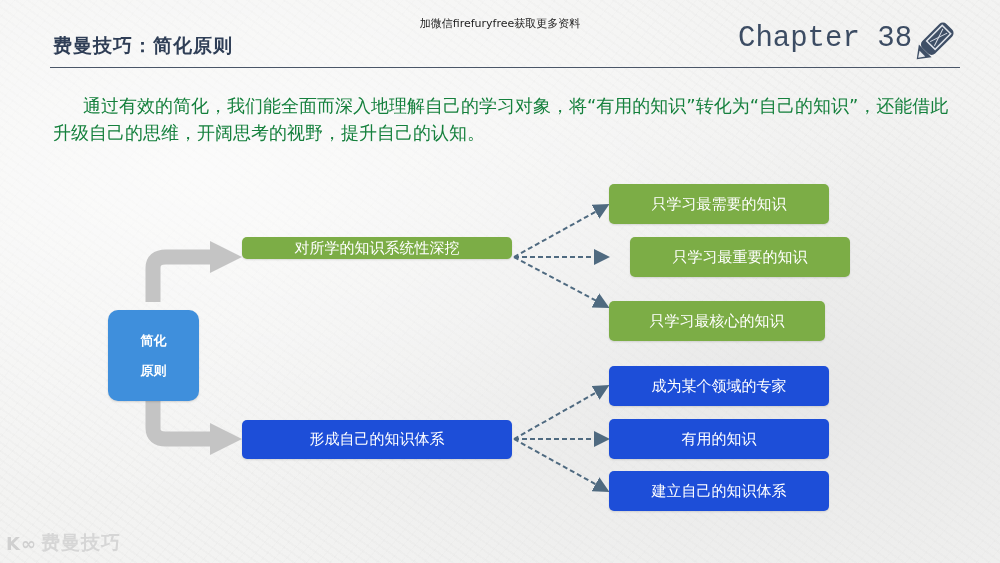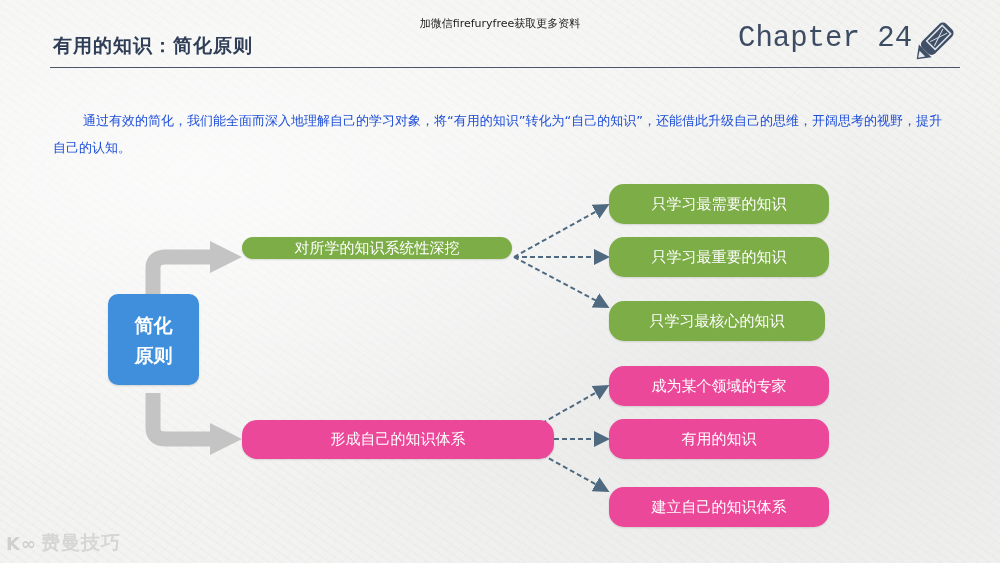--- a/index.html
+++ b/index.html
@@ -20,50 +20,50 @@
   .slide-title {
     position:absolute; left:53px; top:33px; font-size:19px; color:#2f3e56; font-weight:bold; letter-spacing:1px;
   }
   .chapter {
     position:absolute; left:738px; top:22px; font-family:"Liberation Mono","DejaVu Sans Mono",monospace;
     font-size:29px; color:#3c4c63; letter-spacing:0px;
   }
   .pencil { position:absolute; left:908px; top:18px; width:50px; height:50px; }
   .rule { position:absolute; left:50px; top:67px; width:910px; height:1px; background:#4a5668; }
   .intro {
-    position:absolute; left:53px; top:107px; width:900px; font-size:13px; line-height:27px; color:#1d4ed8;
+    position:absolute; left:53px; top:92px; width:900px; font-size:18px; line-height:27px; color:#15803d;
     text-indent:30px;
   }
   .root {
-    position:absolute; left:108px; top:294px; width:91px; height:91px; border-radius:10px;
-    background:#3f8fdc; color:#fff; font-size:19px; font-weight:bold;
+    position:absolute; left:108px; top:310px; width:91px; height:91px; border-radius:10px;
+    background:#3f8fdc; color:#fff; font-size:13px; font-weight:bold;
     display:flex; align-items:center; justify-content:center; text-align:center; line-height:30px;
     box-shadow: 0 1px 2px rgba(0,0,0,0.15);
   }
   .root span { width:52px; display:block; }
   .box {
-    position:absolute; border-radius:15px; color:#fff; font-size:15px;
+    position:absolute; border-radius:5px; color:#fff; font-size:15px;
     display:flex; align-items:center; justify-content:center;
     box-shadow: 0 1px 2px rgba(0,0,0,0.12);
   }
   .green { background:#7cad46; }
-  .orange { background:#ec4899; }
+  .orange { background:#1d4ed8; }
   svg.connectors { position:absolute; left:0; top:0; width:1000px; height:563px; pointer-events:none; }
   .logo {
     position:absolute; left:6px; top:530px; color:#d6d6d6; font-size:19px; font-weight:bold; letter-spacing:1px;
     display:flex; align-items:center; gap:4px;
   }
   .logo-mark { font-size:18px; color:#d0d0d0; font-family:"DejaVu Sans",sans-serif; }
 </style>
 </head>
 <body>
 
 <div class="watermark-top">加微信firefuryfree获取更多资料</div>
-<div class="slide-title">有用的知识：简化原则</div>
-<div class="chapter">Chapter 24</div>
+<div class="slide-title">费曼技巧：简化原则</div>
+<div class="chapter">Chapter 38</div>
 
 <svg class="pencil" viewBox="0 0 50 50">
   <g transform="rotate(45 25 25)">
     <rect x="16" y="2" width="18" height="34" rx="5" fill="#3f4f66"></rect>
     <rect x="19" y="6" width="12" height="22" fill="none" stroke="#dfe3ea" stroke-width="1.5"></rect>
     <line x1="22" y1="8" x2="28" y2="26" stroke="#dfe3ea" stroke-width="1"></line>
     <line x1="28" y1="8" x2="22" y2="26" stroke="#dfe3ea" stroke-width="1"></line>
     <polygon points="16,36 34,36 25,48" fill="#3f4f66"></polygon>
     <polygon points="21,40 29,40 25,46" fill="#e9ecef"></polygon>
   </g>
@@ -96,26 +96,26 @@
 </svg>
 
 <div class="root">
   <span>
       <span>简化</span>
       <span>原则</span>
     </span>
 </div>
 
 <div class="box green" style="left:242px; top:237px; width:270px; height:22px;">对所学的知识系统性深挖</div>
-<div class="box orange" style="left:242px; top:420px; width:312px; height:39px;">形成自己的知识体系</div>
+<div class="box orange" style="left:242px; top:420px; width:270px; height:39px;">形成自己的知识体系</div>
 
 <div class="box green" style="left:609px; top:184px; width:220px; height:40px;">只学习最需要的知识</div>
-<div class="box green" style="left:609px; top:237px; width:220px; height:40px;">只学习最重要的知识</div>
+<div class="box green" style="left:630px; top:237px; width:220px; height:40px;">只学习最重要的知识</div>
 <div class="box green" style="left:609px; top:301px; width:216px; height:40px;">只学习最核心的知识</div>
 
 <div class="box orange" style="left:609px; top:366px; width:220px; height:40px;">成为某个领域的专家</div>
 <div class="box orange" style="left:609px; top:419px; width:220px; height:40px;">有用的知识</div>
-<div class="box orange" style="left:609px; top:471px; width:220px; height:40px;margin-top:16px;">建立自己的知识体系</div>
+<div class="box orange" style="left:609px; top:471px; width:220px; height:40px;">建立自己的知识体系</div>
 
 <div class="logo">
   <span class="logo-mark">K∞</span>
   <span>费曼技巧</span>
 </div>
 
 </body></html>

